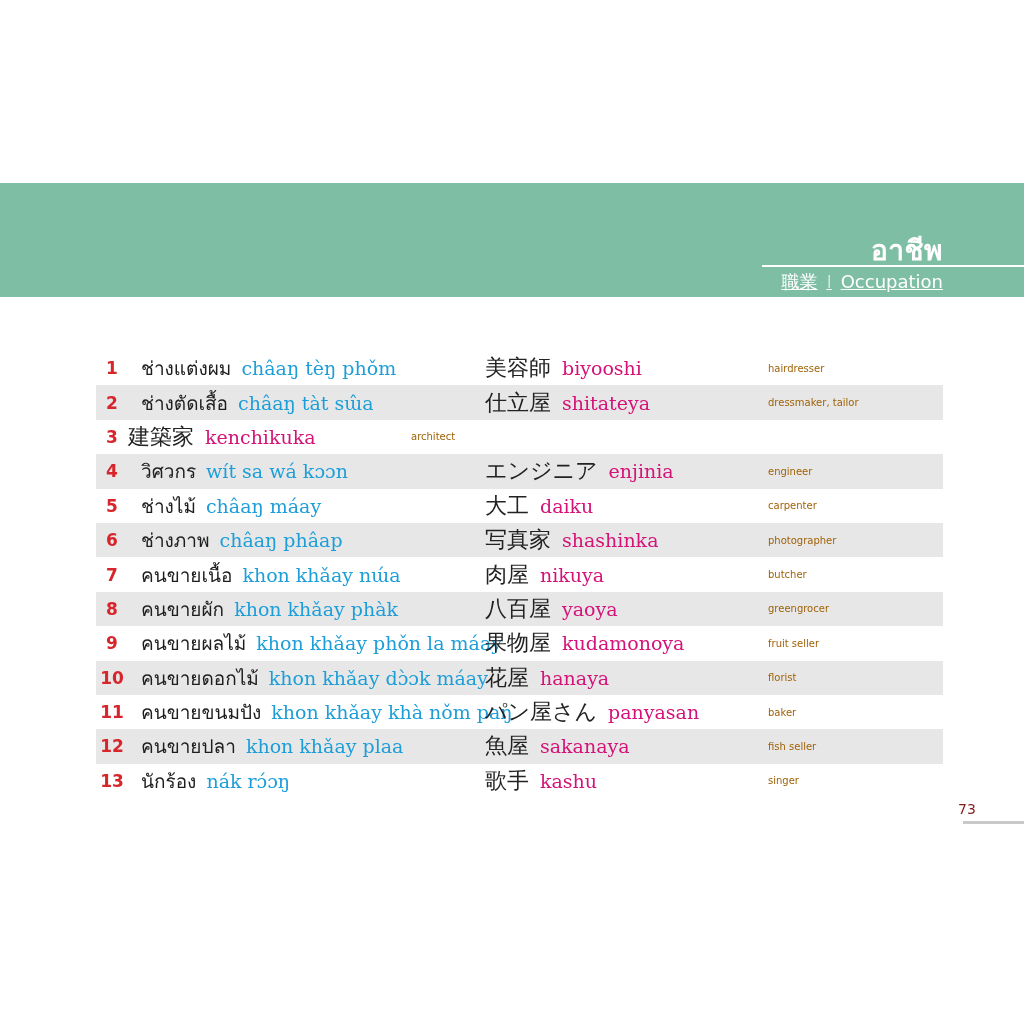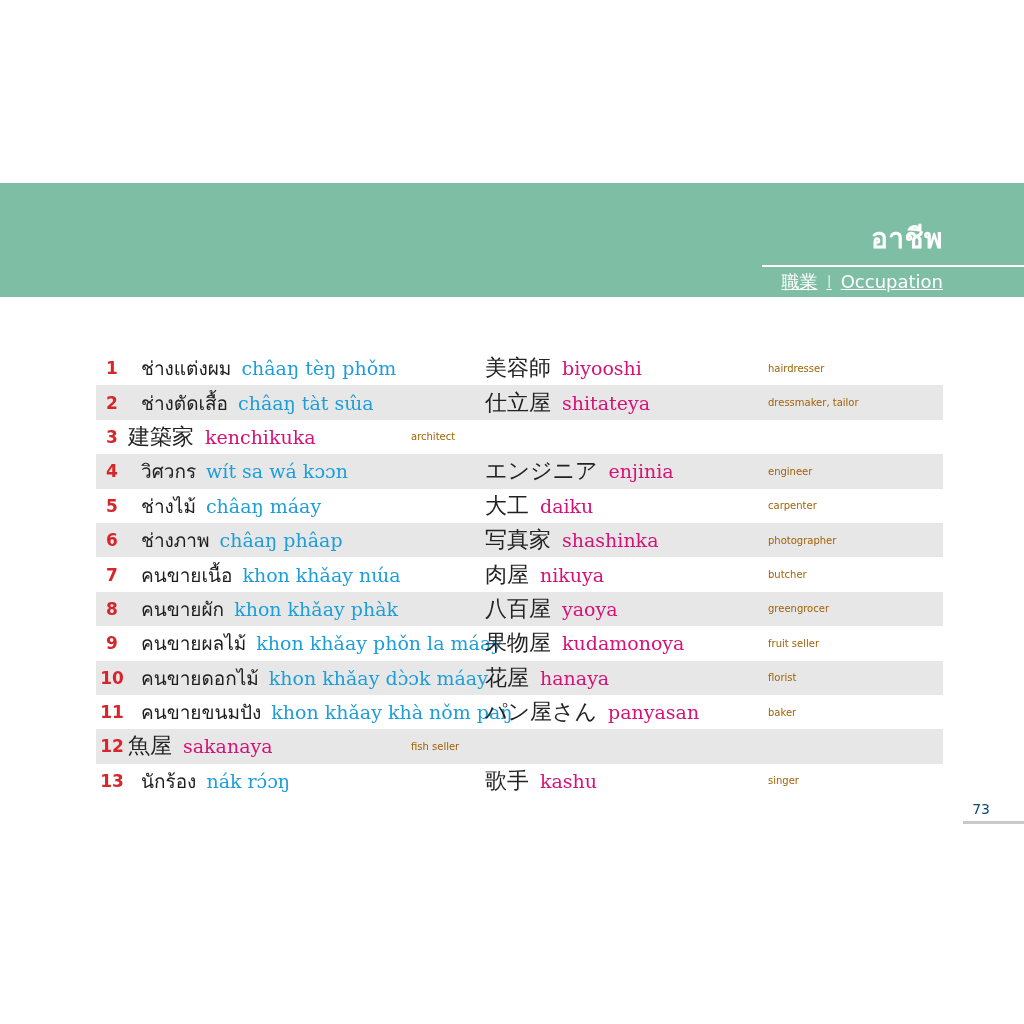--- a/index.html
+++ b/index.html
@@ -11,21 +11,21 @@
   }
   .page { position: relative; width: 1024px; height: 1024px; background: #fff; }
 
   
   .band {
     position: absolute; top: 183px; left: 0;
     width: 1024px; height: 114px;
     background: #7EBEA5;
   }
   .chapter-title {
-    position: absolute; top: 224px; right: 81px;
+    position: absolute; top: 236px; right: 81px;
     font-size: 28px; font-weight: bold; color: #ffffff;
     line-height: 30px; letter-spacing: 0.5px;
   }
   .header-rule {
     position: absolute; top: 265px; left: 762px;
     width: 262px; height: 2px; background: #ffffff;
   }
   .chapter-subtitle {
     position: absolute; top: 271px; right: 81px;
     font-size: 18px; color: #ffffff; line-height: 22px; text-decoration: underline;
@@ -58,21 +58,21 @@
   .romaji {
     margin-left: 11px;
     font-family: "DejaVu Serif", "Liberation Serif", serif;
     font-size: 19px; color: #D51277;
   }
   .en { font-size: 10px; color: #a16207; }
 
   
   .page-number {
     position: absolute; top: 801px; left: 958px; width: 32px;
-    text-align: right; font-size: 14px; color: #0c4a6e;
+    text-align: left; font-size: 14px; color: #7f1d1d;
   }
   .footer-rule {
     position: absolute; top: 821px; left: 963px;
     width: 61px; height: 3px; background: #C9C9C9;
   }
 </style>
 </head>
 <body>
 
 <div class="page">
@@ -149,20 +149,21 @@
         <span class="en">florist</span>
       </div>
       <div class="row">
         <span class="num">11</span>
         <span class="thai-cell"><span class="thai">คนขายขนมปัง</span><span class="translit">khon khǎay khà nǒm paŋ</span></span>
         <span class="jp-cell"><span class="jp">パン屋さん</span><span class="romaji">panyasan</span></span>
         <span class="en">baker</span>
       </div>
       <div class="row striped">
         <span class="num">12</span>
+        <span class="thai-cell"><span class="thai">คนขายปลา</span><span class="translit">khon khǎay plaa</span></span>
         <span class="jp-cell"><span class="jp">魚屋</span><span class="romaji">sakanaya</span></span>
         <span class="en">fish seller</span>
       </div>
       <div class="row">
         <span class="num">13</span>
         <span class="thai-cell"><span class="thai">นักร้อง</span><span class="translit">nák rɔ́ɔŋ</span></span>
         <span class="jp-cell"><span class="jp">歌手</span><span class="romaji">kashu</span></span>
         <span class="en">singer</span>
       </div>
     </div>

